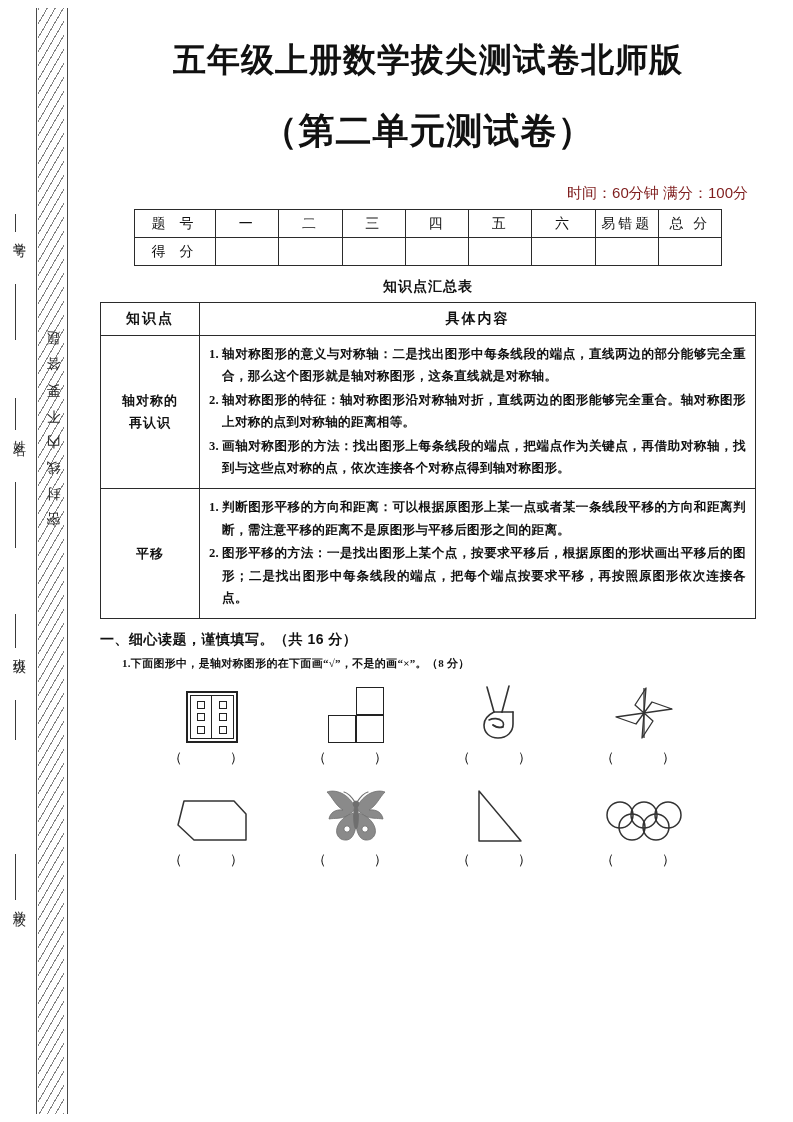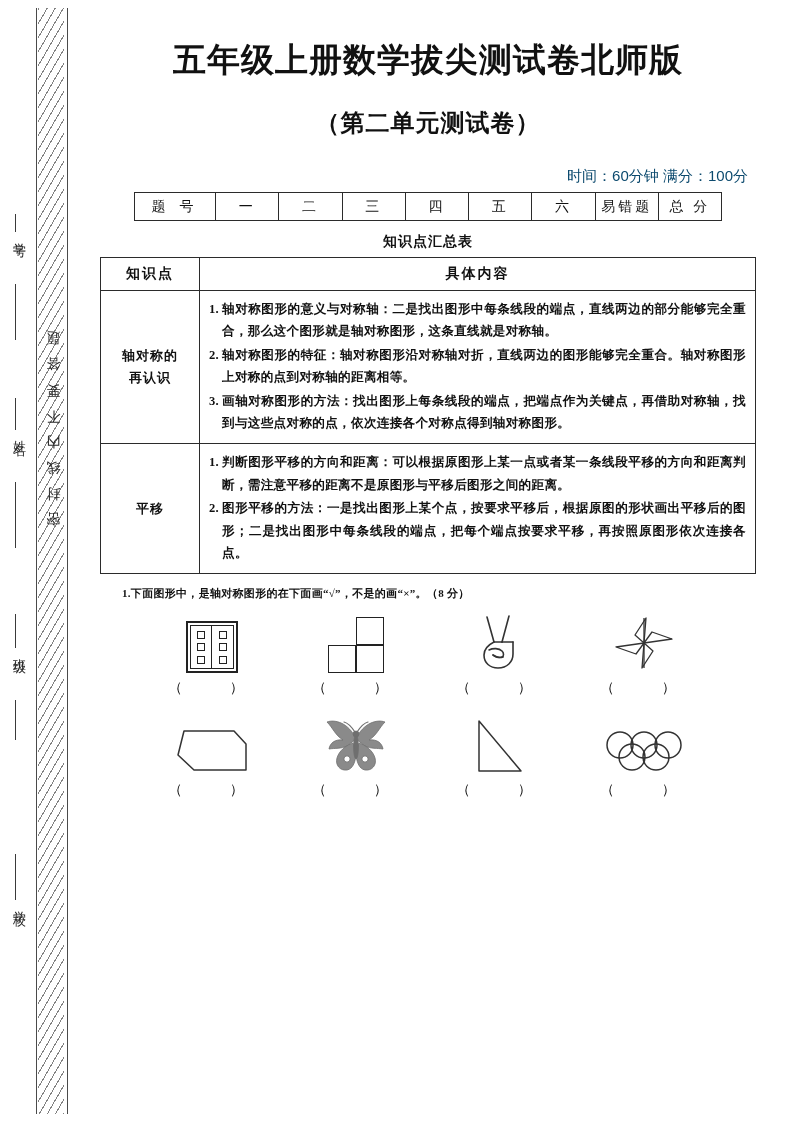--- a/index.html
+++ b/index.html
@@ -101,32 +101,32 @@
     font-weight: bold;
     font-size: 33px;
     letter-spacing: 1px;
     margin: 38px 0 4px 0;
     color: #111;
   }
   #title-sub {
     text-align: center;
     font-family: "Liberation Sans", "DejaVu Sans", sans-serif;
     font-weight: bold;
-    font-size: 24px;
+    font-size: 36px;
     letter-spacing: 1px;
     margin: 24px 0 0 0;
     color: #111;
   }
 
   #meta-line {
     text-align: right;
     font-family: "Liberation Sans", "DejaVu Sans", sans-serif;
     font-size: 15px;
     margin: 28px 16px 6px 0;
-    color: #0c4a6e;
+    color: #7f1d1d;
   }
 
   
   table.grid {
     border-collapse: collapse;
     width: 588px;
     margin: 0 auto;
     table-layout: fixed;
   }
   table.grid td {
@@ -358,20 +358,31 @@
         <td class="lead">题 号</td>
         <td>一</td>
         <td>二</td>
         <td>三</td>
         <td>四</td>
         <td>五</td>
         <td>六</td>
         <td>易错题</td>
         <td>总 分</td>
       </tr>
+      <tr>
+        <td class="lead">得 分</td>
+        <td></td>
+        <td></td>
+        <td></td>
+        <td></td>
+        <td></td>
+        <td></td>
+        <td></td>
+        <td></td>
+      </tr>
     </tbody>
   </table>
 
   <div id="kp-caption">知识点汇总表</div>
 
   <table class="kp">
     <tbody>
       <tr>
         <td class="kp-head" style="width:96px;">知识点</td>
         <td class="kp-head">具体内容</td>
@@ -410,20 +421,21 @@
           <div class="kp-item">
             <span class="kp-num">2.</span>
             <span class="kp-text">图形平移的方法：一是找出图形上某个点，按要求平移后，根据原图的形状画出平移后的图形；二是找出图形中每条线段的端点，把每个端点按要求平移，再按照原图形依次连接各点。</span>
           </div>
         </td>
       </tr>
     </tbody>
   </table>
 
   <div id="section-one">
+    <div id="sec1-head">一、细心读题，谨慎填写。（共 16 分）</div>
     <div id="q1-text">1.下面图形中，是轴对称图形的在下面画“√”，不是的画“×”。（8 分）</div>
 
     <div class="fig-row">
 
       <div class="fig-cell">
         <div class="fig-art">
           <div class="art-window">
             <div class="inner">
               <div class="panel">
                 <span class="pip"></span>

